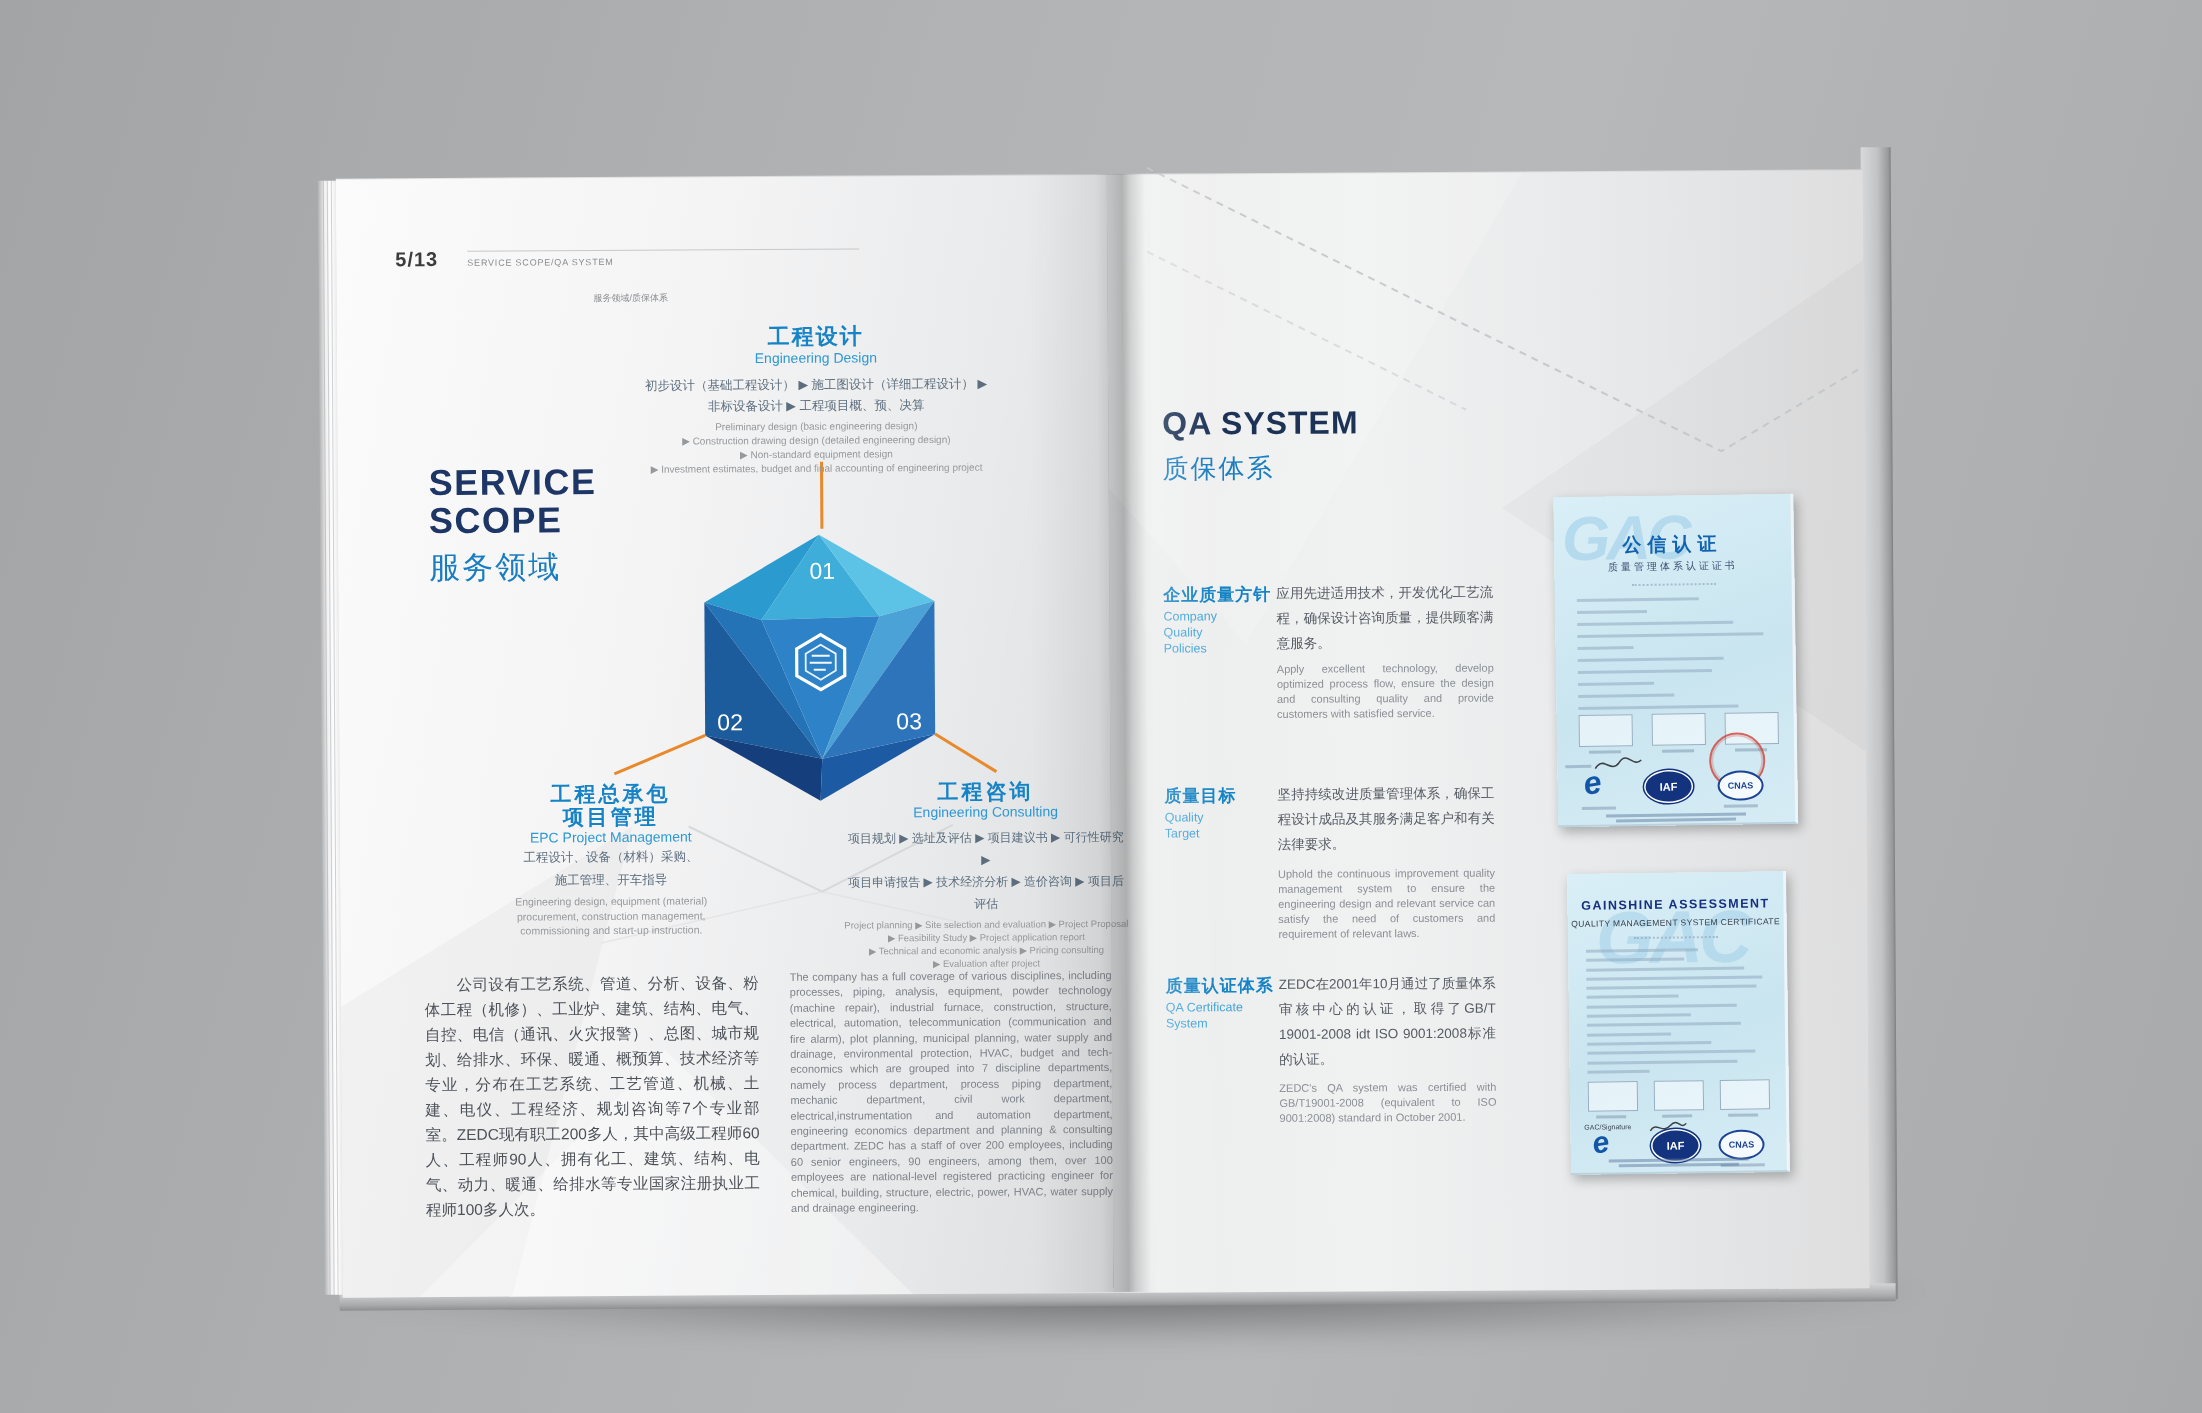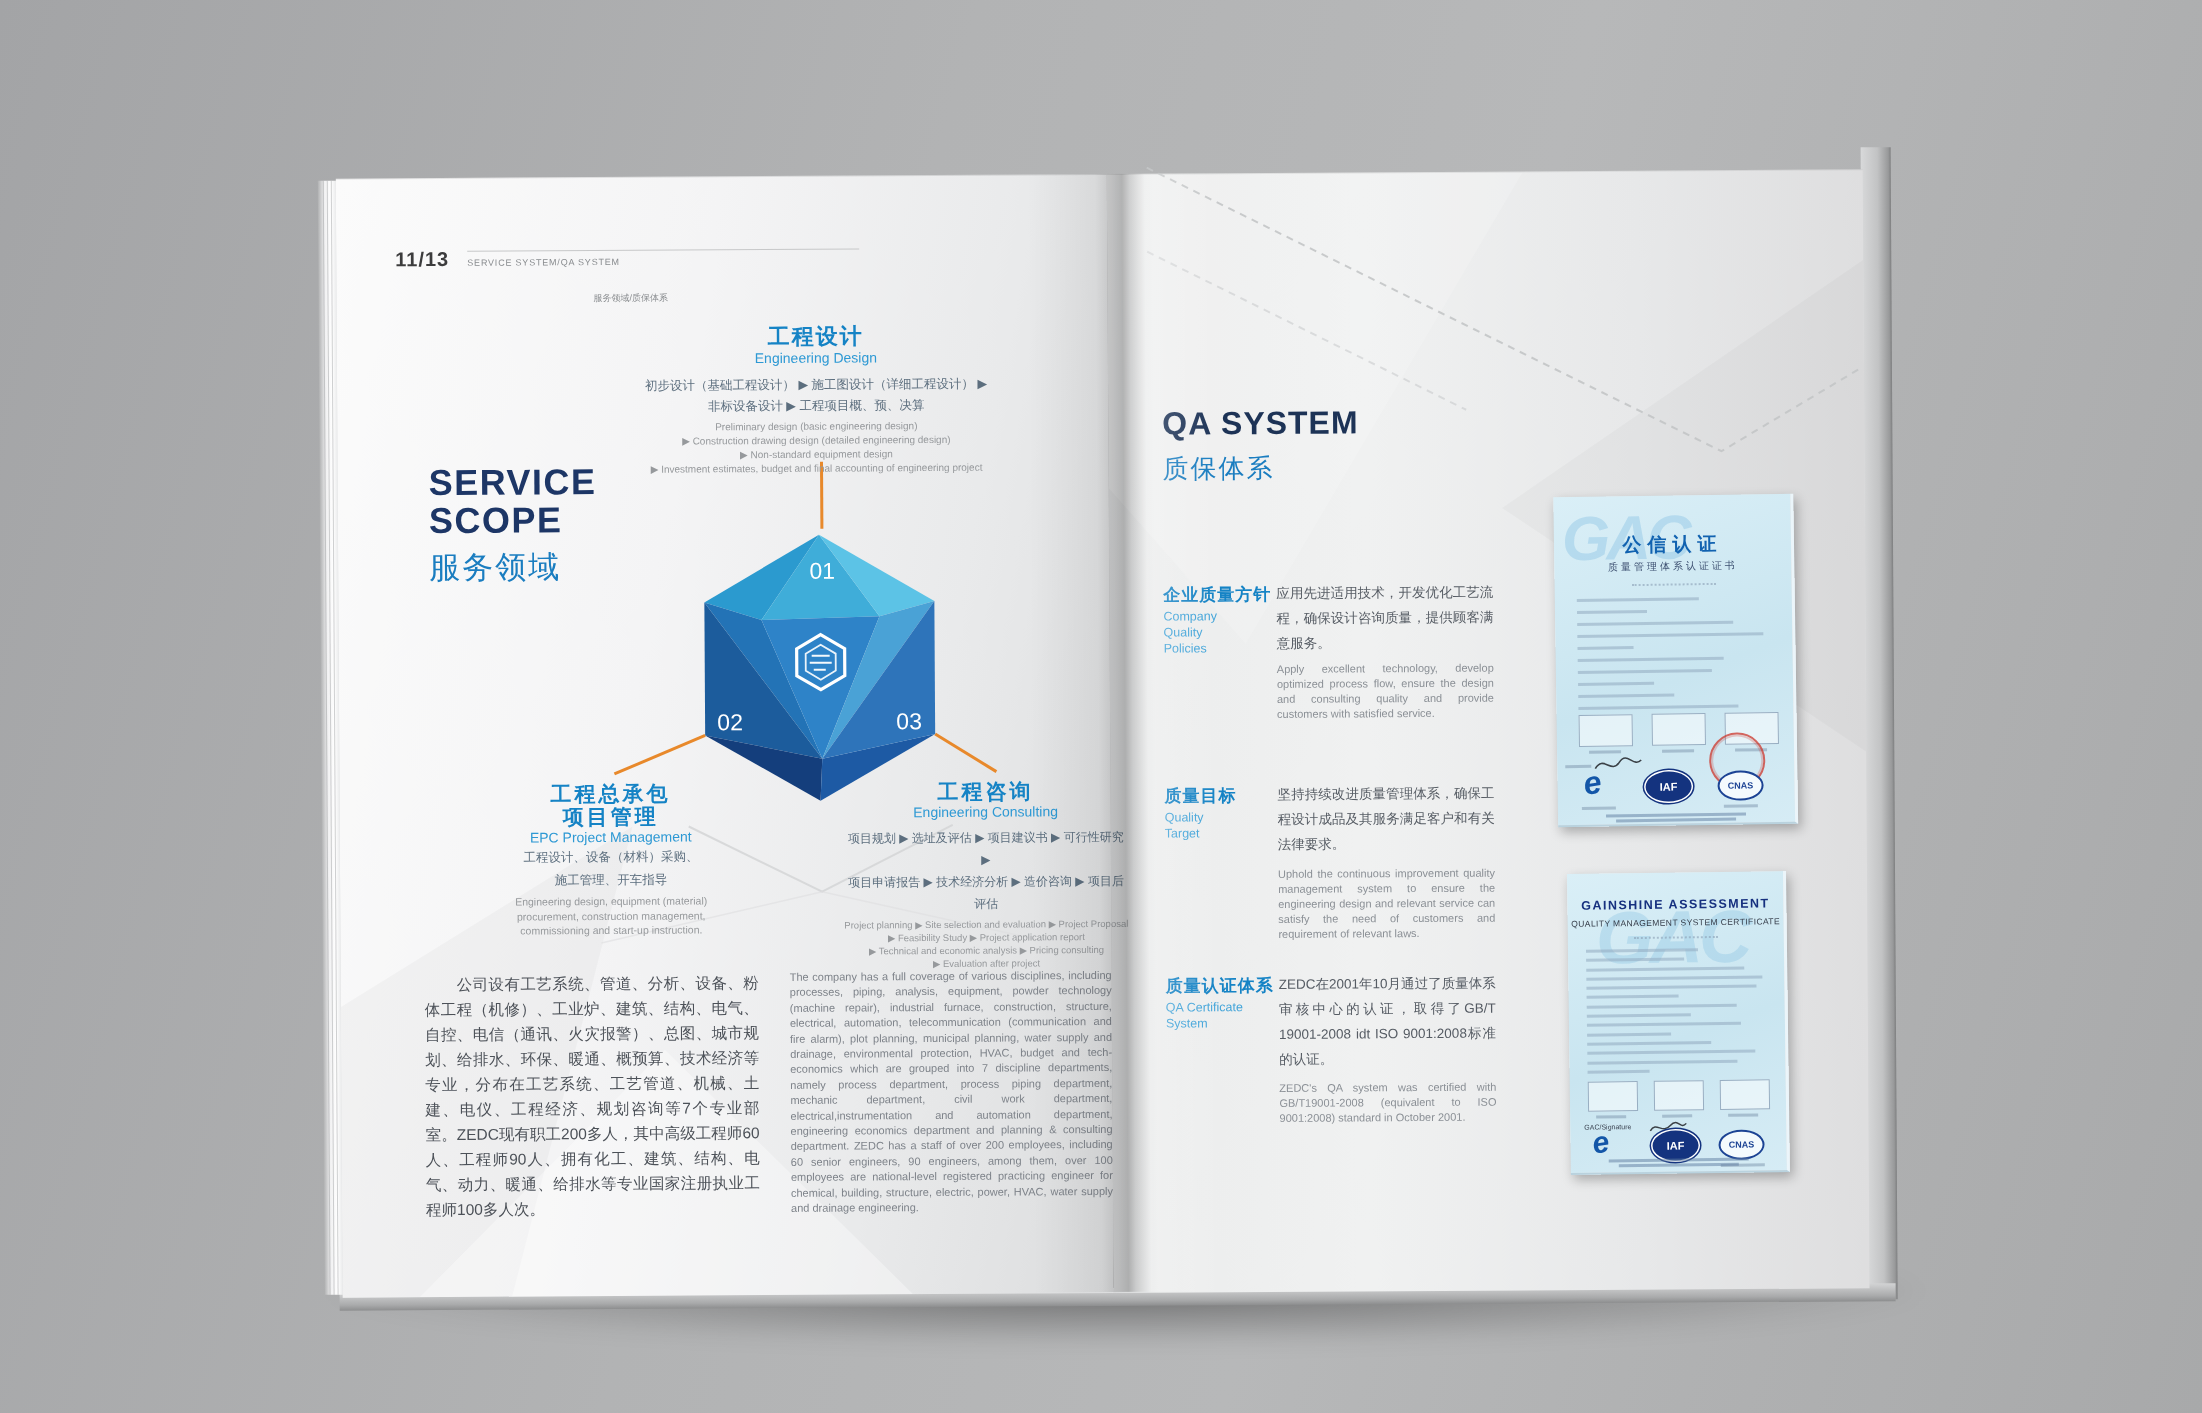--- a/index.html
+++ b/index.html
@@ -176,22 +176,22 @@
         <polygon points="821,643 836,652 836,669 821,678 806,669 806,652" stroke-width="1.8" opacity="0.9"></polygon>
         <path d="M812 654 h18 M810 661 h22 M814 668 h12" stroke-width="2" opacity="0.95"></path>
       </g>
 
       <text x="823" y="577" text-anchor="middle" font-size="23" fill="#ffffff">01</text>
       <text x="730" y="728" text-anchor="middle" font-size="23" fill="#ffffff">02</text>
       <text x="909" y="728" text-anchor="middle" font-size="23" fill="#ffffff">03</text>
     </svg>
 
     <div class="hdr-rule"></div>
-    <div class="hdr-num">11/13</div>
-    <div class="hdr-en">SERVICE SYSTEM/QA SYSTEM</div>
+    <div class="hdr-num">5/13</div>
+    <div class="hdr-en">SERVICE SCOPE/QA SYSTEM</div>
     <div class="hdr-cn">服务领域/质保体系</div>
 
     <div class="abs ed">
       <div class="h-cn">工程设计</div>
       <div class="h-en">Engineering Design</div>
       <div class="cnline cnline1">初步设计（基础工程设计） ▶ 施工图设计（详细工程设计） ▶</div>
       <div class="cnline">非标设备设计 ▶ 工程项目概、预、决算</div>
       <div class="enlines">
         <div class="enline">Preliminary design (basic engineering design)</div>
         <div class="enline">▶ Construction drawing design (detailed engineering design)</div>

